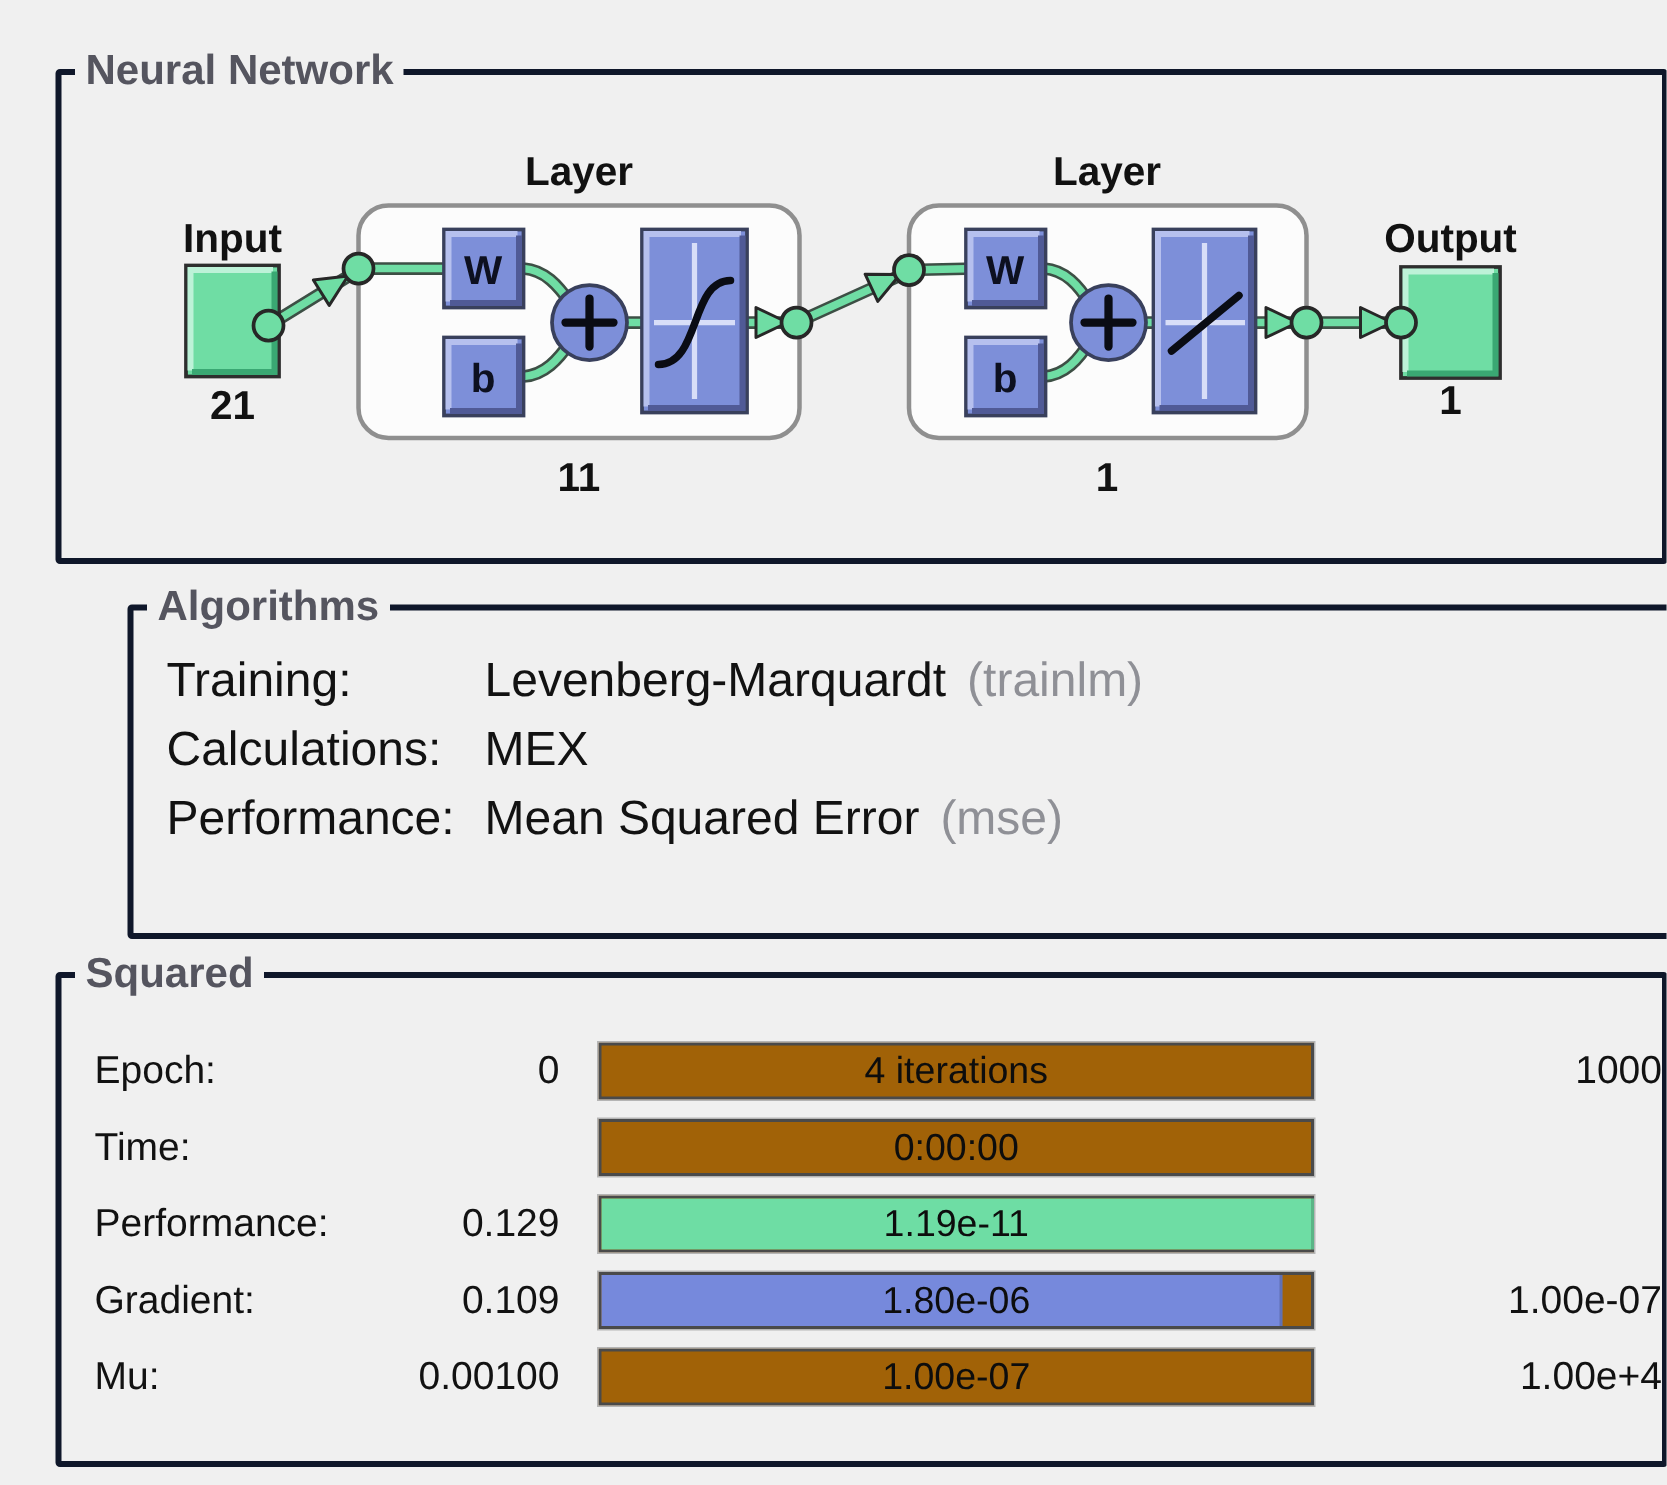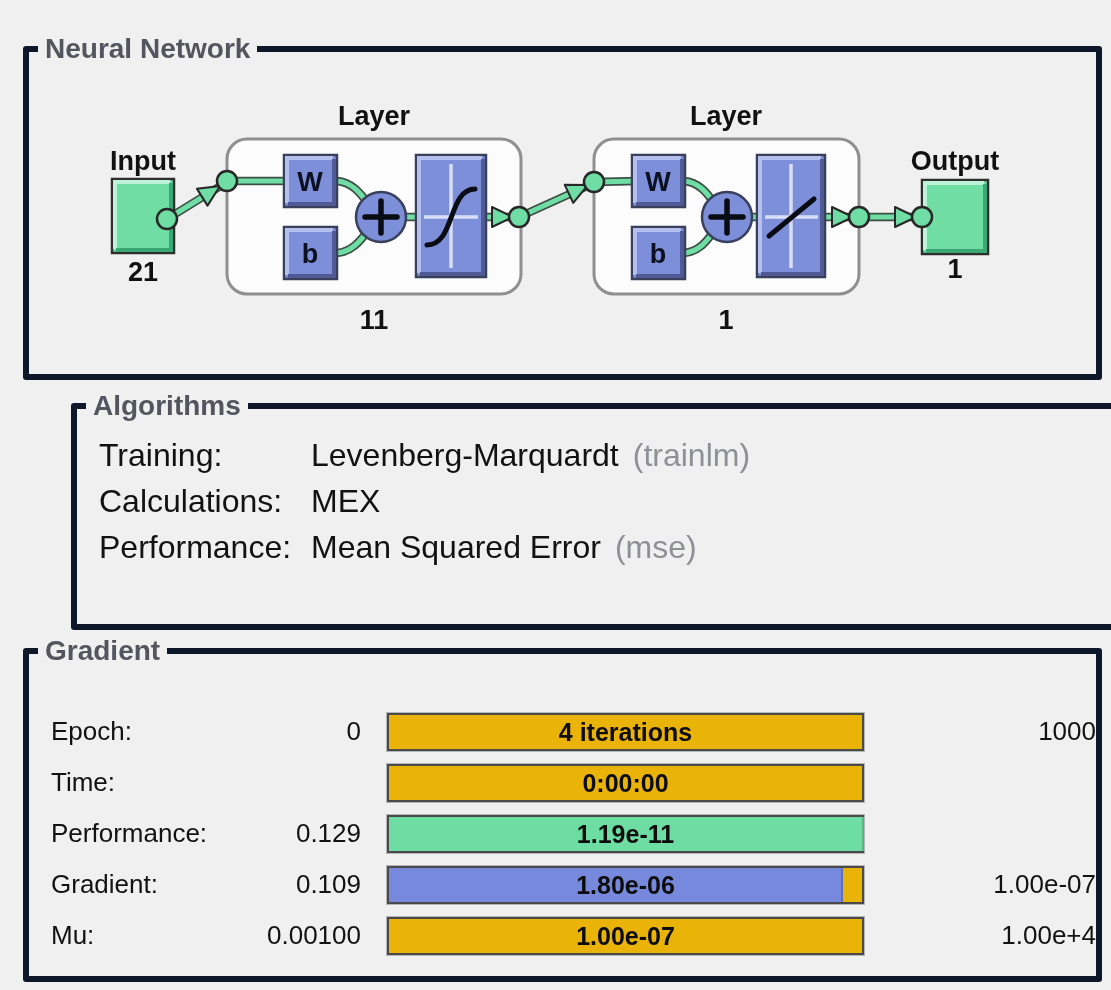--- a/index.html
+++ b/index.html
@@ -5,22 +5,22 @@
   html,body{margin:0;padding:0;}
   body{
     width:1111px;height:990px;
     background:#f0f0f0;
     font-family:"Liberation Sans", sans-serif;
     color:#121212;
     position:relative;
     overflow:hidden;
   }
   .groupbox{
-    position:absolute;left:23px;width:1067px;
-    border:6px solid #0f172a;border-radius:3px;
+    position:absolute;left:37px;width:1067px;
+    border:4px solid #0f172a;border-radius:3px;
     background:#f0f0f0;
   }
   .group-title{
     position:absolute;top:-19px;left:9px;
     background:#f0f0f0;padding:0 7px;
     font-size:28px;font-weight:bold;color:#55555f;
     white-space:nowrap;
   }
   #gb-network{top:46px;height:322px;}
   #gb-algorithms{top:403px;height:215px;margin-left:48px;}
@@ -47,34 +47,34 @@
   .wb-label{font:bold 27px "Liberation Sans",sans-serif;fill:#0d1020;}
 
   
   #alg-rows{padding:23px 0 0 22px;}
   .alg-row{height:46px;line-height:46px;font-size:32px;white-space:nowrap;}
   .alg-label{display:inline-block;width:212px;}
   .alg-value{color:#121212;}
   .alg-code{color:#8f9096;margin-left:14px;}
 
   
-  #prog-rows{padding-top:52px;}
+  #prog-rows{padding-top:36px;}
   .prog-row{
     display:grid;
     grid-template-columns:198px 112px 26px 477px 20px auto;
     align-items:center;
     height:51px;
     padding-left:22px;
     font-size:26px;
   }
   .prog-label{white-space:nowrap;}
   .prog-start{text-align:right;}
   .prog-bar{
-    position:relative;height:34px;background:#eab308;
-    border:2px solid #4a4a4a;outline:1px solid #b5b5b5;font-weight:bold;
+    position:relative;height:34px;background:#a16207;
+    border:2px solid #4a4a4a;outline:1px solid #b5b5b5;
   }
   .bar-fill{position:absolute;left:0;top:0;bottom:0;width:0;}
   .bar-text{
     position:absolute;left:0;right:0;top:0;bottom:0;
     text-align:center;line-height:34px;font-size:25px;color:#0d0d0d;
     white-space:nowrap;
   }
   .prog-stop{white-space:nowrap;text-align:right;}
 </style>
 </head>
@@ -222,21 +222,21 @@
     <div class="alg-row">
       <span class="alg-label">Calculations:</span><span class="alg-value">MEX</span><span class="alg-code"></span>
     </div>
     <div class="alg-row">
       <span class="alg-label">Performance:</span><span class="alg-value">Mean Squared Error</span><span class="alg-code">(mse)</span>
     </div>
   </div>
 </div>
 
 <div class="groupbox" id="gb-progress">
-  <span class="group-title">Gradient</span>
+  <span class="group-title">Squared</span>
   <div id="prog-rows">
 
     <div class="prog-row">
       <span class="prog-label">Epoch:</span>
       <span class="prog-start">0</span>
       <span></span>
       <div class="prog-bar">
         <div class="bar-fill" style="width: 0%; background: transparent;"></div>
         <div class="bar-text">4 iterations</div>
       </div>

